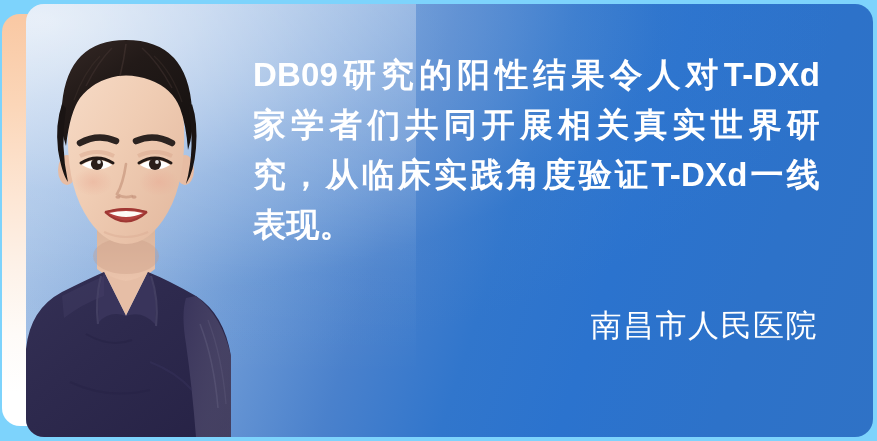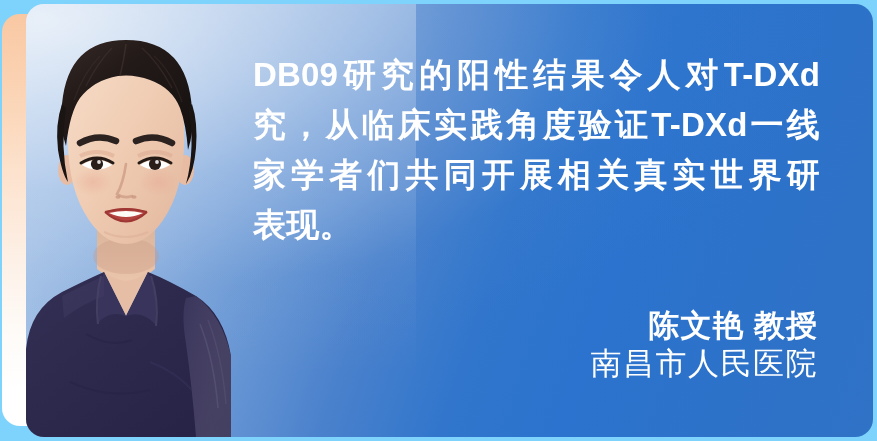--- a/index.html
+++ b/index.html
@@ -277,24 +277,23 @@
           <path d="M105 208 Q126 202 147 208" stroke="#9E3733" stroke-width="2" fill="none"></path>
           <path d="M105 208 Q126 227 147 208" stroke="#9E3733" stroke-width="2" fill="none"></path>
 
           <path d="M104 228 Q126 238 148 228" stroke="#DCAE95" stroke-width="2" fill="none" opacity="0.5"></path>
         </g>
       </svg>
     </div>
 
     <div class="quote-block">
       <div class="quote-line">DB09研究的阳性结果令人对T-DXd</div>
+      <div class="quote-line">家学者们共同开展相关真实世界研</div>
       <div class="quote-line">究，从临床实践角度验证T-DXd一线</div>
-      <div class="quote-line">家学者们共同开展相关真实世界研</div>
       <div class="quote-line ragged">表现。</div>
     </div>
 
     <div class="attribution">
-      <div class="speaker-name">陈文艳 教授</div>
       <div class="speaker-affil">南昌市人民医院</div>
     </div>
 
   </div>
 </div>
 
 </body></html>

